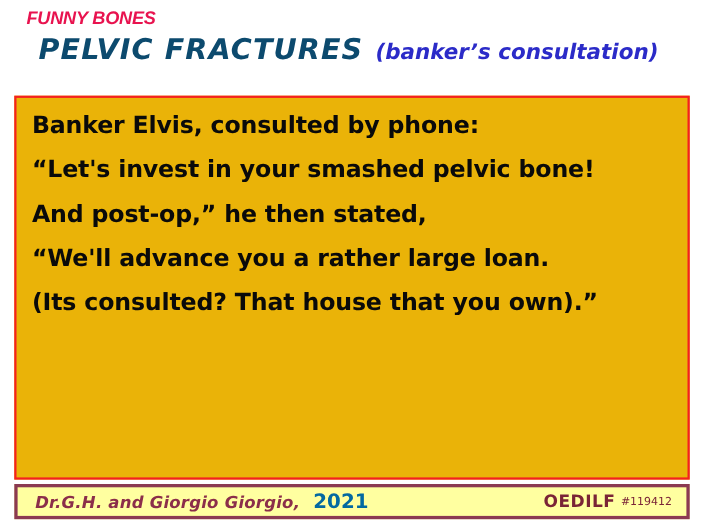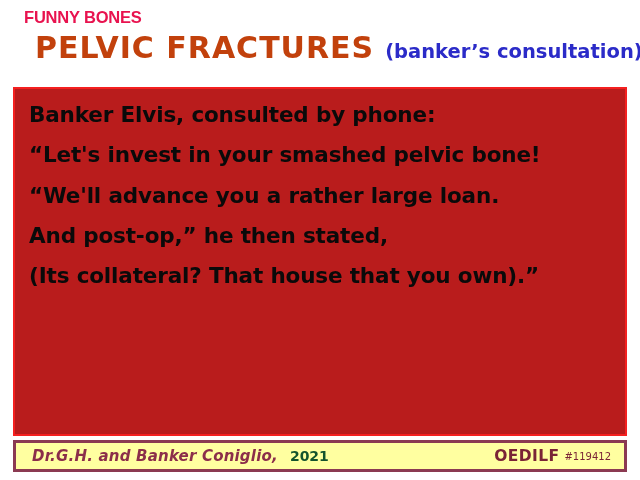--- a/index.html
+++ b/index.html
@@ -23,20 +23,21 @@
     box-sizing: border-box;
   }
 
   
   #header {
     position: absolute;
     left: 0;
     top: 0;
     width: 640px;
     height: 84px;
+    font-style: italic;
   }
 
   #series-label {
     position: absolute;
     left: 24px;
     top: 9px;
     font-family: "Liberation Sans", sans-serif;
     font-weight: bold;
     font-size: 16.5px;
     letter-spacing: -0.2px;
@@ -50,23 +51,23 @@
     left: 35px;
     top: 33px;
     display: flex;
     align-items: baseline;
     white-space: nowrap;
   }
 
   #main-title {
     font-family: "DejaVu Sans", sans-serif;
     font-weight: bold;
-    font-size: 30px;
+    font-size: 26px;
     letter-spacing: 1.0px;
-    color: #c2410c;
+    color: #0c4a6e;
     line-height: 1;
   }
 
   #subtitle {
     font-family: "DejaVu Sans", sans-serif;
     font-weight: bold;
     font-size: 19.5px;
     letter-spacing: 0px;
     color: #2B2BC8;
     margin-left: 11px;
@@ -75,21 +76,21 @@
 
   
   #verse-box {
     position: absolute;
     left: 13px;
     top: 87px;
     width: 614px;
     height: 349px;
     box-sizing: border-box;
     border: 2px solid #F42020;
-    background: #b91c1c;
+    background: #eab308;
   }
 
   #verse-lines {
     position: absolute;
     left: 14px;
     top: 14px;
     right: 8px;
   }
 
   .verse-line {
@@ -135,22 +136,22 @@
     font-style: italic;
     font-weight: bold;
     font-size: 15px;
     color: #8B2E4A;
     letter-spacing: 0.2px;
   }
 
   #credit-year {
     font-family: "DejaVu Sans", sans-serif;
     font-weight: bold;
-    font-size: 14px;
-    color: #14532d;
+    font-size: 18px;
+    color: #0369a1;
     margin-left: 12px;
   }
 
   #footer-right {
     display: flex;
     align-items: center;
     white-space: nowrap;
   }
 
   #oedilf-label {
@@ -182,30 +183,30 @@
       <span id="main-title">PELVIC FRACTURES</span>
       <span id="subtitle">(banker’s consultation)</span>
     </div>
 
   </div>
 
   <div id="verse-box">
     <div id="verse-lines">
       <p class="verse-line">Banker Elvis, consulted by phone:</p>
       <p class="verse-line">“Let's invest in your smashed pelvic bone!</p>
+      <p class="verse-line">And post-op,” he then stated,</p>
       <p class="verse-line">“We'll advance you a rather large loan.</p>
-      <p class="verse-line">And post-op,” he then stated,</p>
-      <p class="verse-line">(Its collateral? That house that you own).”</p>
+      <p class="verse-line">(Its consulted? That house that you own).”</p>
     </div>
   </div>
 
   <div id="footer-bar">
 
     <div id="footer-left">
-      <span id="credit-authors">Dr.G.H. and Banker Coniglio,</span>
+      <span id="credit-authors">Dr.G.H. and Giorgio Giorgio,</span>
       <span id="credit-year">2021</span>
     </div>
 
     <div id="footer-right">
       <span id="oedilf-label">OEDILF</span>
       <span id="oedilf-number">#119412</span>
     </div>
 
   </div>
 

